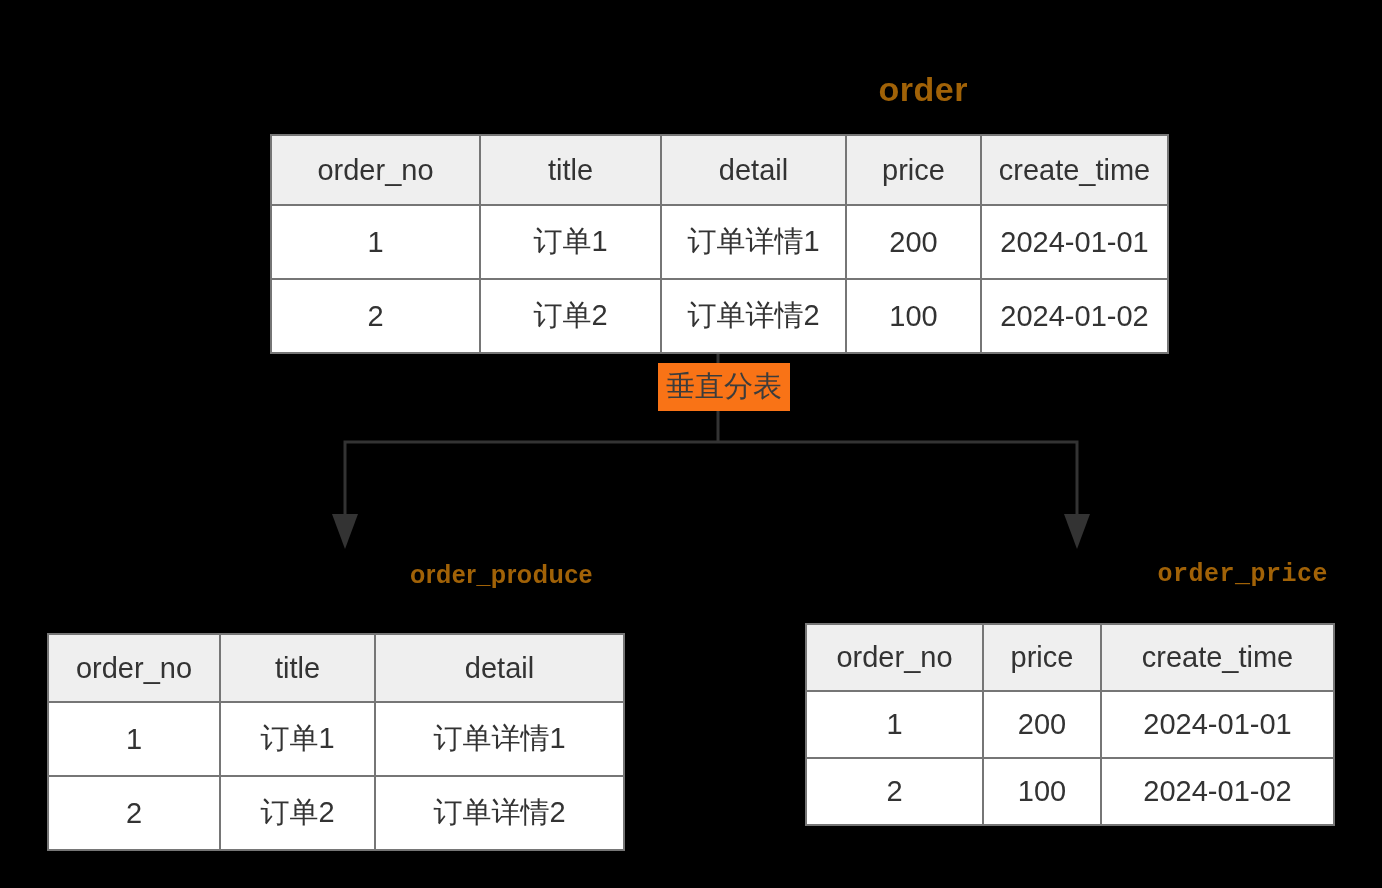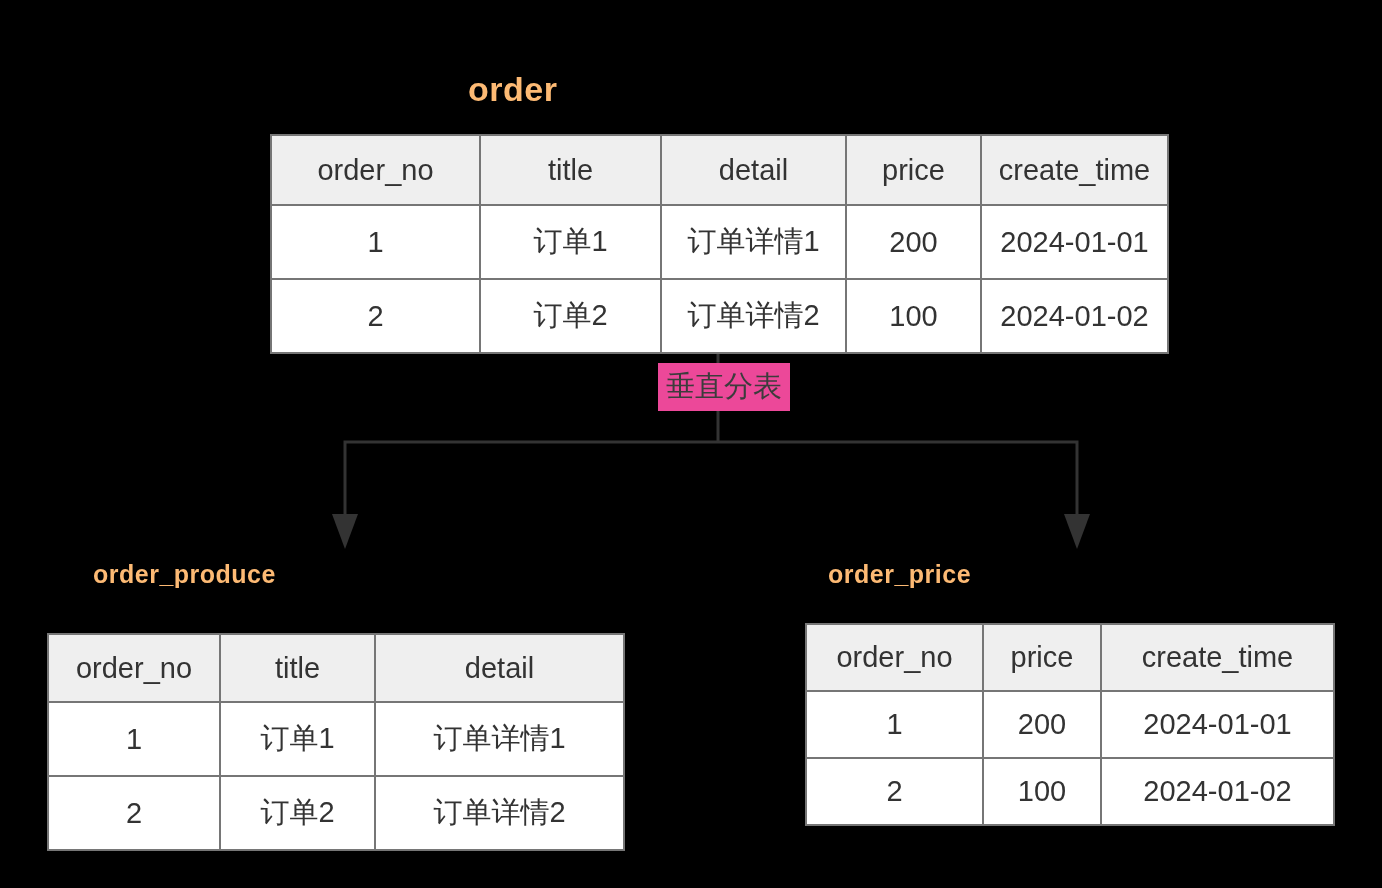--- a/index.html
+++ b/index.html
@@ -31,32 +31,32 @@
     white-space: nowrap;
   }
   .tbl th { background: #efefef; }
   .tbl td { background: #ffffff; }
   .t-order tr   { height: 70px; }
   .t-produce tr { height: 68px; }
   .t-price tr   { height: 67px; }
   .tbl-title {
     position: absolute;
     width: 500px;
-    text-align: left;
-    color: #fdba74;
+    text-align: right;
+    color: #a16207;
     font-size: 34px;
     font-weight: 700;
     letter-spacing: 0.5px;
   }
   .title-produce, .title-price { font-size: 25px; }
   .split-label {
     position: absolute;
     left: 658px;
     top: 363px;
-    background: #ec4899;
+    background: #f97316;
     color: #3c3c3c;
     font-size: 29px;
     line-height: 29px;
     padding: 9px 8px 10px 8px;
     white-space: nowrap;
   }
   .connector-svg {
     position: absolute;
     left: 0;
     top: 0;
@@ -133,21 +133,21 @@
       <td>订单详情1</td>
     </tr>
     <tr>
       <td>2</td>
       <td>订单2</td>
       <td>订单详情2</td>
     </tr>
   </tbody>
 </table>
 
-<div class="tbl-title title-price" style="left:828px; top:560px;">order_price</div>
+<div class="tbl-title title-price" style="left:828px; top:560px;font-family:Liberation Mono, monospace;">order_price</div>
 
 <table class="tbl t-price" style="left:805px; top:623px; width:528px;">
   <colgroup>
     <col style="width:177px">
       <col style="width:118px">
       <col style="width:233px">
   </colgroup>
   <thead>
     <tr>
       <th>order_no</th>

